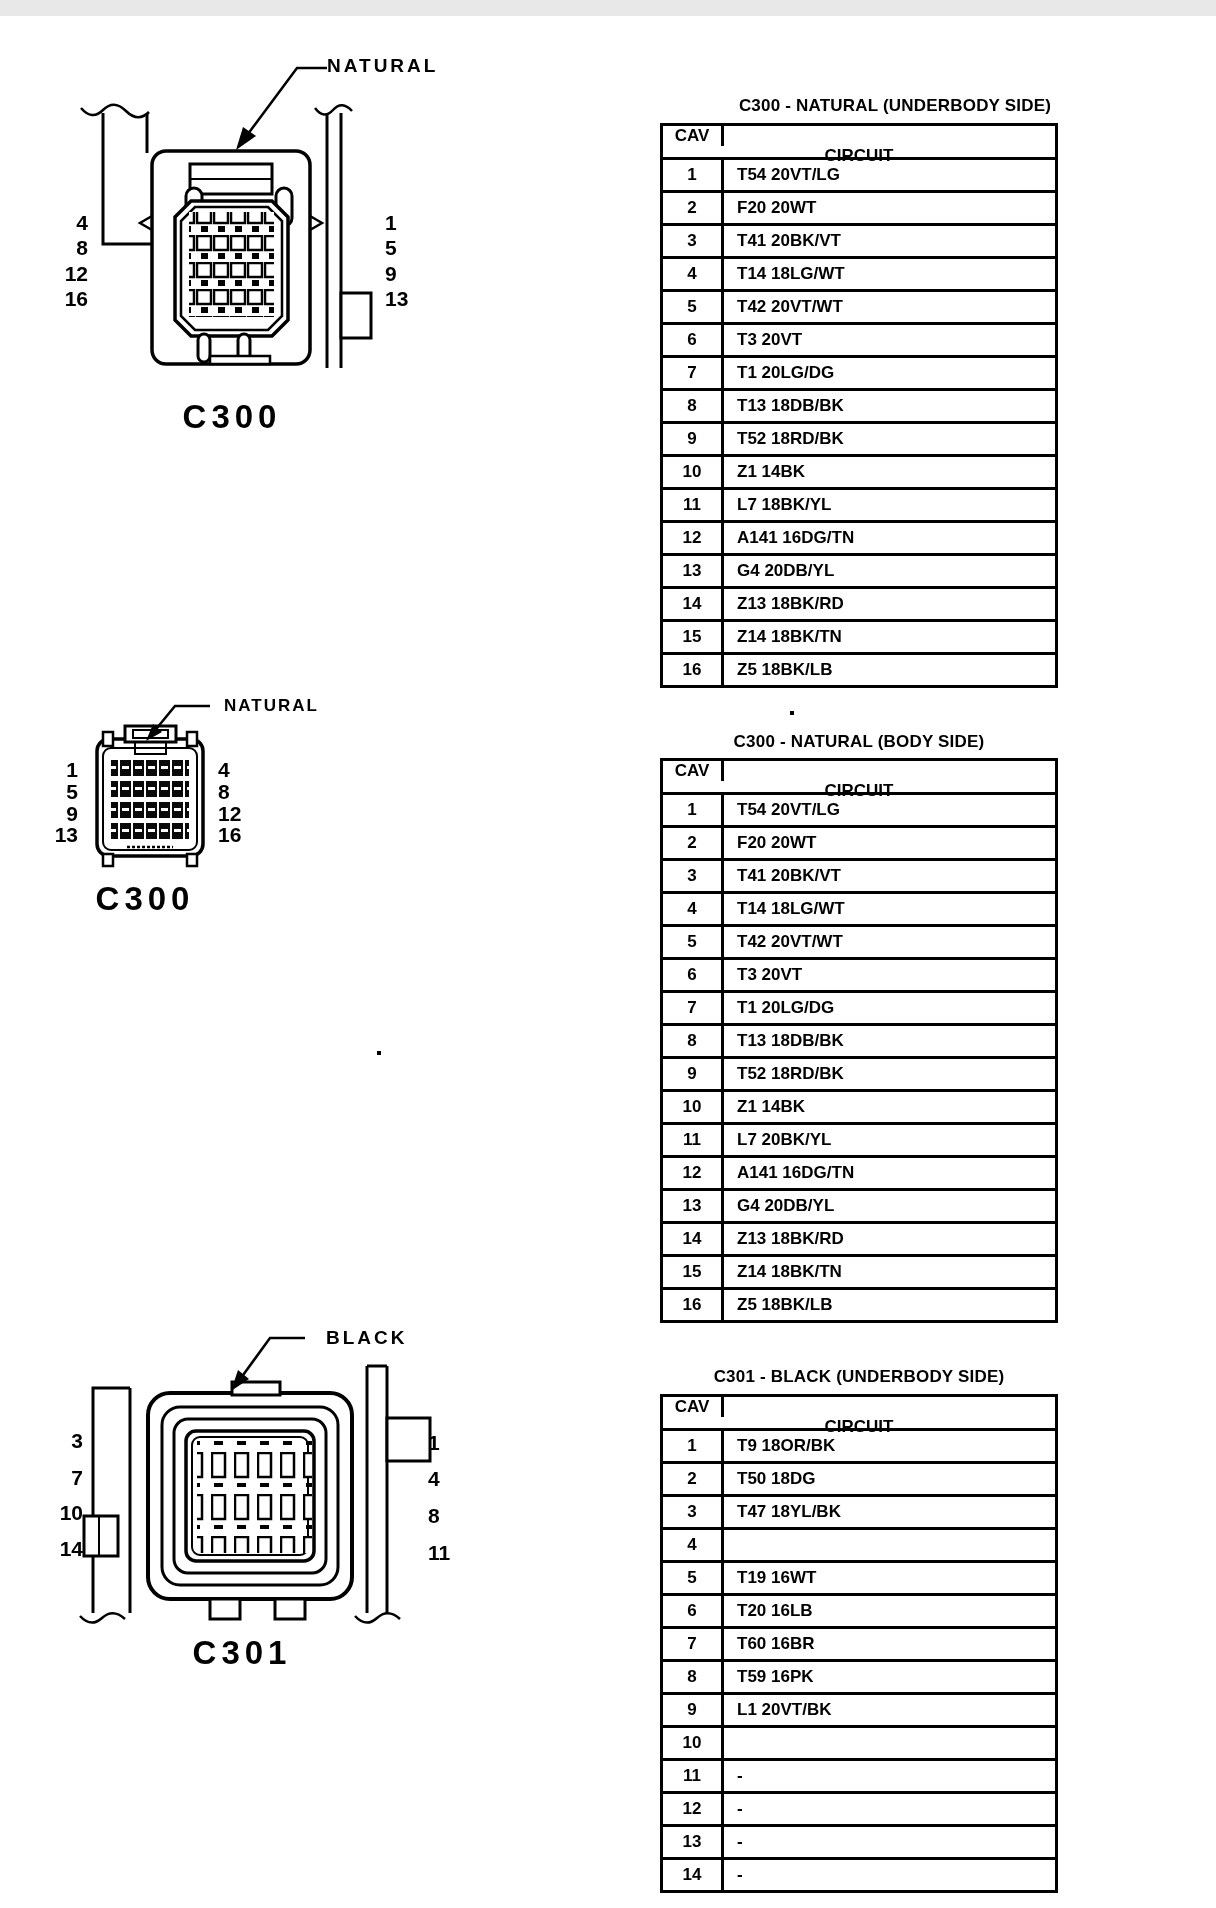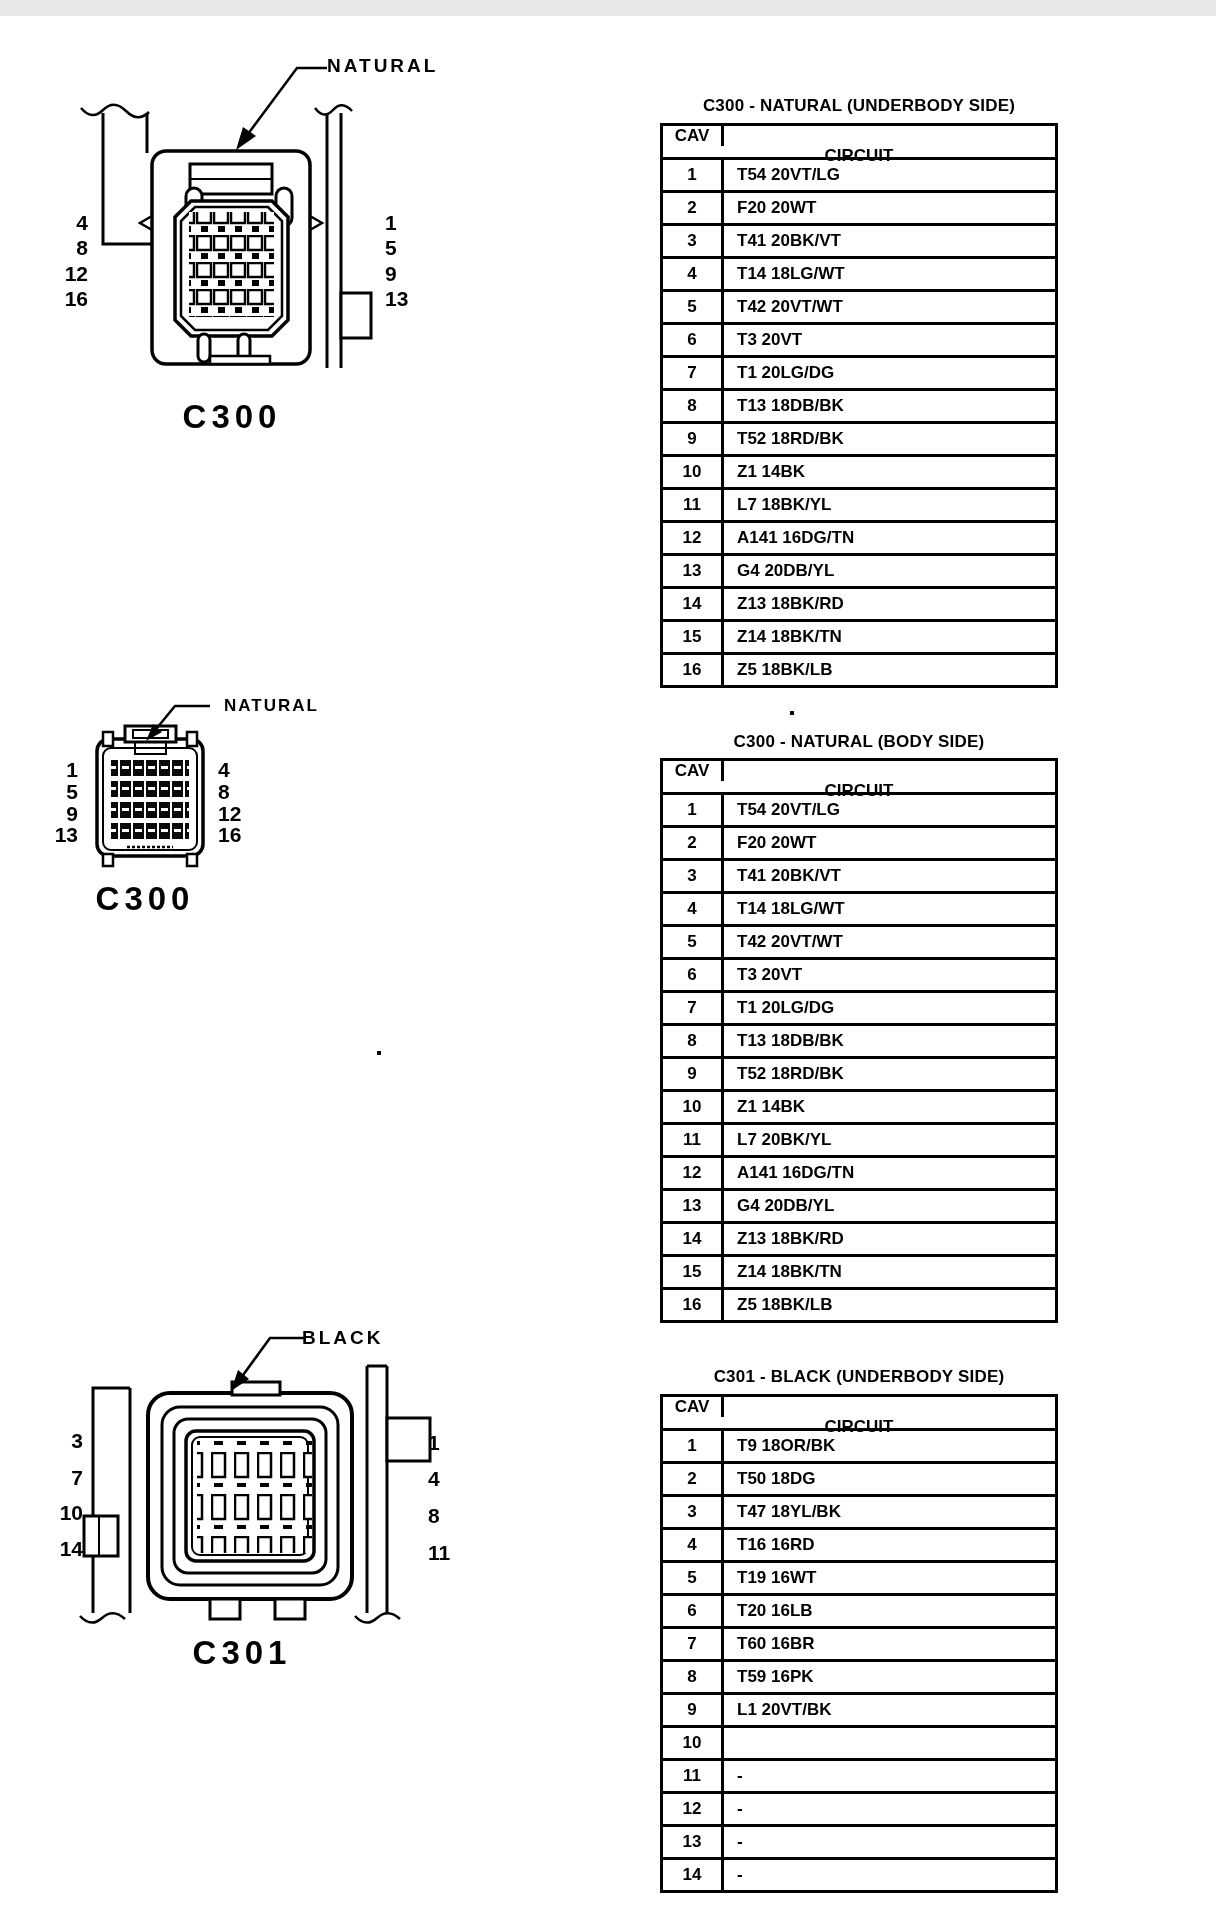--- a/index.html
+++ b/index.html
@@ -158,32 +158,32 @@
       <rect x="147" y="113" width="115" height="114" fill="url(#p3)" stroke="none"></rect>
 
       <rect x="160" y="273" width="30" height="20" fill="#fff"></rect>
       <rect x="225" y="273" width="30" height="20" fill="#fff"></rect>
     </g>
     <g>
       <path d="M255,12 H220 L188,56" stroke="#000" stroke-width="2.5" fill="none"></path>
       <polygon points="181,65 199,53 188,44" fill="#000"></polygon>
     </g>
   </svg>
-  <div class="lbl color-lbl" style="left:302px;top:1312px;">BLACK</div>
+  <div class="lbl color-lbl" style="left:326px;top:1312px;">BLACK</div>
   <div class="lbl pinlbl left" style="left:48px;top:1414px;width:35px;">3</div>
   <div class="lbl pinlbl left" style="left:48px;top:1451px;width:35px;">7</div>
   <div class="lbl pinlbl left" style="left:48px;top:1486px;width:35px;">10</div>
   <div class="lbl pinlbl left" style="left:48px;top:1522px;width:35px;">14</div>
   <div class="lbl pinlbl" style="left:428px;top:1416px;">1</div>
   <div class="lbl pinlbl" style="left:428px;top:1452px;">4</div>
   <div class="lbl pinlbl" style="left:428px;top:1489px;">8</div>
   <div class="lbl pinlbl" style="left:428px;top:1526px;">11</div>
   <div class="lbl caption" style="left:182px;top:1620px;width:120px;">C301</div>
 
-  <div class="ttitle" style="left:660px;top:80px;">C300 - NATURAL (UNDERBODY SIDE)</div>
+  <div class="ttitle" style="left:696px;top:80px;">C300 - NATURAL (UNDERBODY SIDE)</div>
   <div class="wtable" style="left:660px;top:107px;">
       <div class="trow thead">
         <div class="tcell cav">CAV</div>
         <div class="tcell circuit" style="justify-content: center; padding-left: 0px;">CIRCUIT</div>
       </div>
       <div class="trow">
         <div class="tcell cav">1</div>
         <div class="tcell circuit">T54 20VT/LG</div>
       </div>
       <div class="trow">
@@ -333,21 +333,20 @@
       <div class="trow">
         <div class="tcell cav">2</div>
         <div class="tcell circuit">T50 18DG</div>
       </div>
       <div class="trow">
         <div class="tcell cav">3</div>
         <div class="tcell circuit">T47 18YL/BK</div>
       </div>
       <div class="trow">
         <div class="tcell cav">4</div>
-        <div class="tcell circuit">T16 16RD</div>
       </div>
       <div class="trow">
         <div class="tcell cav">5</div>
         <div class="tcell circuit">T19 16WT</div>
       </div>
       <div class="trow">
         <div class="tcell cav">6</div>
         <div class="tcell circuit">T20 16LB</div>
       </div>
       <div class="trow">

